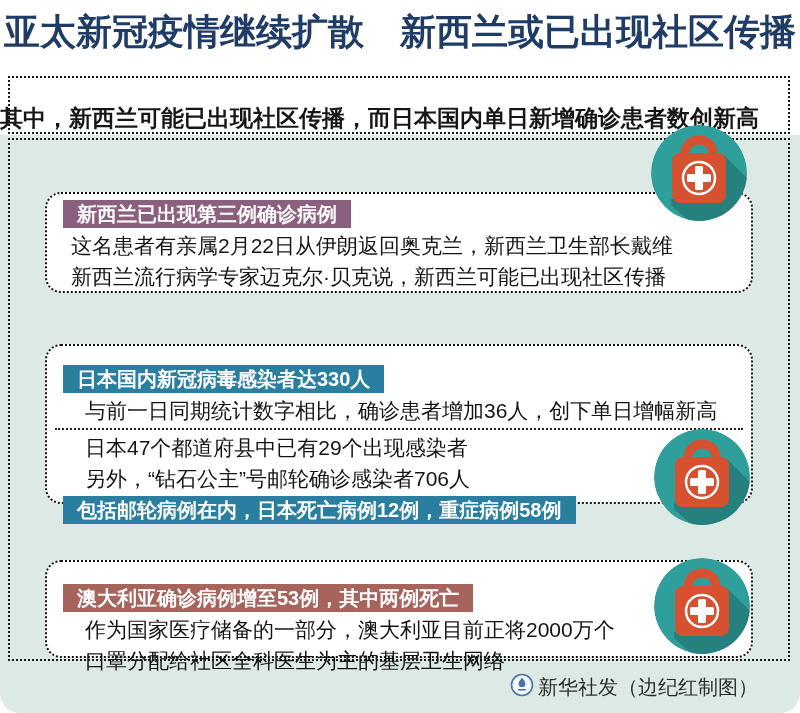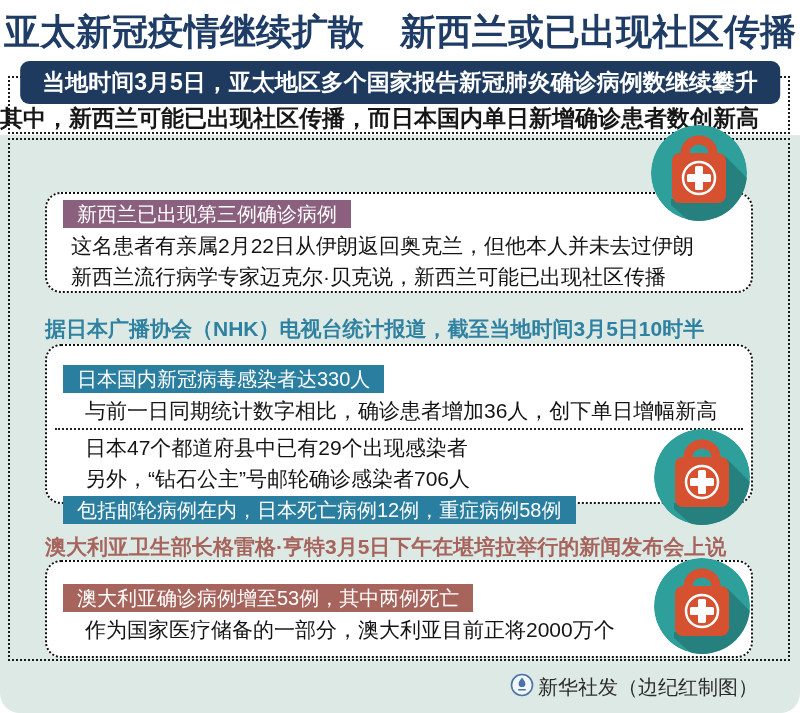--- a/index.html
+++ b/index.html
@@ -35,21 +35,21 @@
   }
   .sec-header.nz{color:#8b5f7e;}
   .sec-header.jp{color:#2e81a0;}
   .sec-header.au{color:#a6645c;}
   .white-box{
     position:absolute;left:45px;width:708px;background:#ffffff;
     border:2px dotted #111111;border-radius:16px;box-sizing:border-box;z-index:1;
   }
   .badge{
     display:inline-block;margin:0 0 0 16px;padding:2px 14px;
-    color:#ffffff;font-size:20px;font-weight:normal;line-height:24px;white-space:nowrap;
+    color:#ffffff;font-size:20px;font-weight:bold;line-height:24px;white-space:nowrap;
   }
   .badge.nz-bg{background:#8b5f7e;}
   .badge.jp-bg{background:#2a7fa0;}
   .badge.au-bg{background:#a6645c;}
   .line{margin:5px 0 0 24px;font-size:21px;line-height:26px;color:#141414;font-weight:500;white-space:nowrap;}
   .jp-box .line,.au-box .line{margin-left:38px;}
   .divider{margin:4px 8px 0 8px;height:0;border-top:2px dotted #222222;}
   .aid-circle{position:absolute;width:96px;height:96px;z-index:3;}
   .credit{
     position:absolute;top:673px;right:42px;display:flex;align-items:center;gap:4px;z-index:2;
@@ -59,28 +59,27 @@
 </head>
 <body>
 
 <div id="canvas">
 
   <div class="green-band"></div>
 
   <h1 class="title">亚太新冠疫情继续扩散　新西兰或已出现社区传播</h1>
 
   <div class="intro-box"></div>
-  <div class="banner">当地时间3月5日，亚太地区多个国家报告新冠肺炎确诊病例数继续攀升</div>
   <div class="intro-text">其中，新西兰可能已出现社区传播，而日本国内单日新增确诊患者数创新高</div>
 
   <div class="main-box"></div>
 
   <div class="white-box" style="top:192px;height:101px;padding-top:6px;">
     <span class="badge nz-bg">新西兰已出现第三例确诊病例</span>
-    <div class="line">这名患者有亲属2月22日从伊朗返回奥克兰，但他本人并未去过伊朗</div>
+    <div class="line">这名患者有亲属2月22日从伊朗返回奥克兰，新西兰卫生部长戴维</div>
     <div class="line">新西兰流行病学专家迈克尔·贝克说，新西兰可能已出现社区传播</div>
   </div>
   <div class="aid-circle" style="left:651px;top:125px;">
     <svg width="96" height="96" viewBox="0 0 96 96">
       <defs>
           <clipPath id="clipA">
             <circle cx="48" cy="48" r="48"></circle>
           </clipPath>
         </defs>
       <g clip-path="url(#clipA)">
@@ -88,21 +87,20 @@
         <polygon points="73,30 150,107 104,155 20,80 20,74 73,74" fill="#26817e"></polygon>
         <path d="M34 33 v-5 a14 13 0 0 1 28 0 v5" fill="none" stroke="#d5512f" stroke-width="9"></path>
         <rect x="21" y="28" width="54" height="50" rx="8" fill="#d5512f"></rect>
         <circle cx="48" cy="53" r="16" fill="none" stroke="#ffffff" stroke-width="2.5"></circle>
         <rect x="44" y="41" width="8" height="24" rx="1.5" fill="#ffffff"></rect>
         <rect x="36" y="49" width="24" height="8" rx="1.5" fill="#ffffff"></rect>
       </g>
     </svg>
   </div>
 
-  <h2 class="sec-header jp" style="top:315px">据日本广播协会（NHK）电视台统计报道，截至当地时间3月5日10时半</h2>
   <div class="white-box jp-box" style="top:344px;height:160px;padding-top:19px;">
     <span class="badge jp-bg">日本国内新冠病毒感染者达330人</span>
     <div class="line">与前一日同期统计数字相比，确诊患者增加36人，创下单日增幅新高</div>
     <div class="divider"></div>
     <div class="line">日本47个都道府县中已有29个出现感染者</div>
     <div class="line">另外，“钻石公主”号邮轮确诊感染者706人</div>
     <span class="badge jp-bg" style="margin-top:4px;">包括邮轮病例在内，日本死亡病例12例，重症病例58例</span>
   </div>
   <div class="aid-circle" style="left:654px;top:429px;">
     <svg width="96" height="96" viewBox="0 0 96 96">
@@ -116,24 +114,24 @@
         <polygon points="73,30 150,107 104,155 20,80 20,74 73,74" fill="#26817e"></polygon>
         <path d="M34 33 v-5 a14 13 0 0 1 28 0 v5" fill="none" stroke="#d5512f" stroke-width="9"></path>
         <rect x="21" y="28" width="54" height="50" rx="8" fill="#d5512f"></rect>
         <circle cx="48" cy="53" r="16" fill="none" stroke="#ffffff" stroke-width="2.5"></circle>
         <rect x="44" y="41" width="8" height="24" rx="1.5" fill="#ffffff"></rect>
         <rect x="36" y="49" width="24" height="8" rx="1.5" fill="#ffffff"></rect>
       </g>
     </svg>
   </div>
 
-  <h2 class="sec-header au" style="top:533px">澳大利亚卫生部长格雷格·亨特3月5日下午在堪培拉举行的新闻发布会上说</h2>
   <div class="white-box au-box" style="top:560px;height:98px;padding-top:22px;">
     <span class="badge au-bg">澳大利亚确诊病例增至53例，其中两例死亡</span>
     <div class="line">作为国家医疗储备的一部分，澳大利亚目前正将2000万个</div>
+    <div class="line">口罩分配给社区全科医生为主的基层卫生网络</div>
   </div>
   <div class="aid-circle" style="left:654px;top:558px;">
     <svg width="96" height="96" viewBox="0 0 96 96">
       <defs>
           <clipPath id="clipC">
             <circle cx="48" cy="48" r="48"></circle>
           </clipPath>
         </defs>
       <g clip-path="url(#clipC)">
         <circle cx="48" cy="48" r="48" fill="#2f9f9b"></circle>

